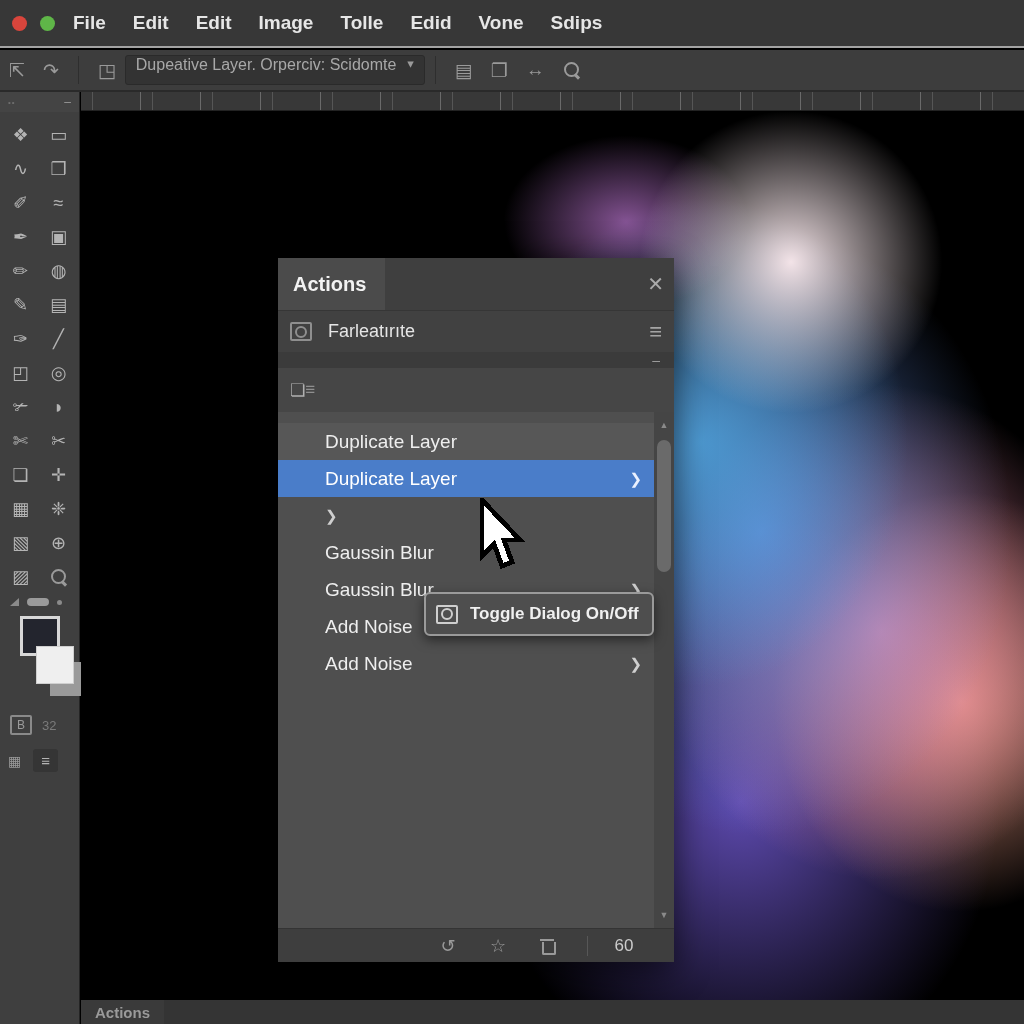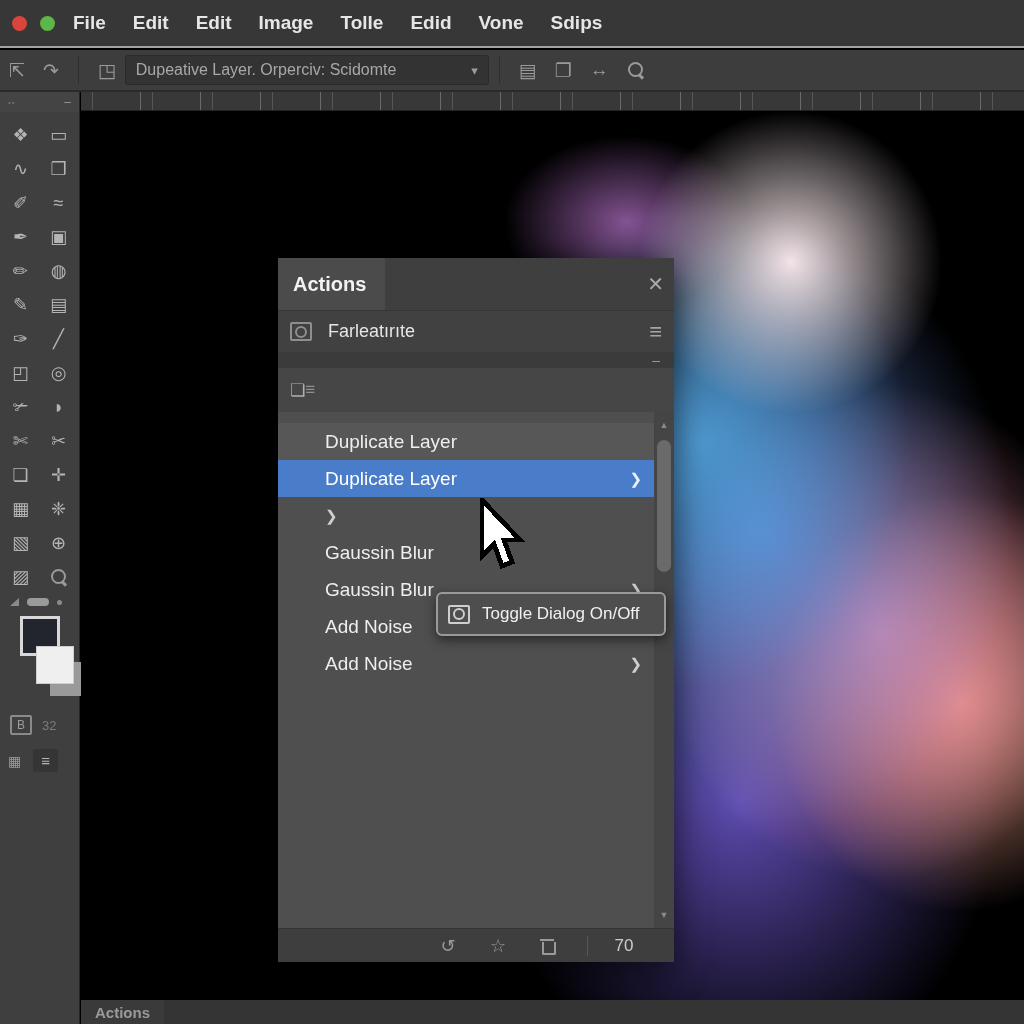--- a/index.html
+++ b/index.html
@@ -13,22 +13,22 @@
   .traffic { display:flex; gap:13px; padding-left:12px; padding-right:18px; }
   .dot { width:15px; height:15px; border-radius:50%; }
   .menu-items { display:flex; gap:27px; }
   .menu-item { color:#e6e6e6; font-size:19px; font-weight:600; cursor:default; }
 
   
   .options-bar { position:absolute; left:0; top:50px; width:1024px; height:42px;
     background:#3d3d3d; border-bottom:2px solid #2a2a2a; display:flex; align-items:center; }
   .ob-icon { color:#9a9a9a; font-size:19px; margin:0 9px; }
   .ob-sep { width:1px; height:28px; background:#2e2e2e; margin:0 10px; }
-  .ob-dropdown { width:364px; height:30px; background:#333; border:1px solid #2a2a2a;
-    border-radius:3px; display:flex; align-items:center; padding:0 10px; }
+  .ob-dropdown { width:300px; height:30px; background:#333; border:1px solid #2a2a2a;
+    border-radius:3px; display:flex; padding:0 10px; }
   .ob-dropdown .val { color:#a8a8a8; font-size:16px; flex:1; white-space:nowrap; overflow:hidden; }
   .ob-dropdown .chev { color:#9a9a9a; font-size:13px; }
   .mag { position:relative; width:16px; height:16px; display:inline-block; margin:0 10px; }
   .mag::before { content:""; position:absolute; left:0; top:0; width:11px; height:11px;
     border:2px solid #9a9a9a; border-radius:50%; }
   .mag::after { content:""; position:absolute; left:11px; top:11px; width:6px; height:2.5px;
     background:#9a9a9a; transform:rotate(45deg); transform-origin:left center; }
 
   
   .toolbar { position:absolute; left:0; top:92px; width:80px; height:932px; background:#3f3f3f;
@@ -110,23 +110,23 @@
     display:flex; align-items:center; justify-content:flex-end; gap:0; padding-right:28px; }
   .pf-icon { color:#9a9a9a; font-size:18px; width:50px; text-align:center; }
   .trash { position:relative; width:14px; height:16px; margin:0 18px; display:inline-block; }
   .trash::before { content:""; position:absolute; left:1px; top:4px; width:10px; height:11px;
     border:2px solid #9a9a9a; border-top:none; border-radius:0 0 2px 2px; }
   .trash::after { content:""; position:absolute; left:-1px; top:1px; width:14px; height:2px; background:#9a9a9a; }
   .pf-sep { width:1px; height:20px; background:#575757; margin:0 14px; }
   .pf-count { color:#cccccc; font-size:17px; width:44px; text-align:center; }
 
   
-  .tooltip { position:absolute; left:436px; top:592px; width:230px; height:44px; background:#4e4e4e;
+  .tooltip { position:absolute; left:424px; top:592px; width:230px; height:44px; background:#4e4e4e;
     border:2px solid #9a9a9a; border-radius:6px; box-shadow:0 4px 12px rgba(0,0,0,.5);
-    display:flex; align-items:center; padding:0 10px; z-index:30; }
+    display:flex; align-items:center; padding:0 10px; z-index:30;font-weight:bold; }
   .tooltip .record-icon { border-color:#cfcfcf; }
   .tooltip .record-icon::after { border-color:#cfcfcf; }
   .tooltip-label { color:#f0f0f0; font-size:17px; margin-left:12px; white-space:nowrap; }
 
   
   .cursor { position:absolute; left:476px; top:498px; z-index:40; }
 
   
   .status-bar { position:absolute; left:81px; top:1000px; width:943px; height:24px; background:#3a3a3a;
     display:flex; align-items:stretch; }
@@ -285,21 +285,21 @@
         <span class="sb-up">▲</span>
         <span class="sb-thumb"></span>
         <span class="sb-down">▼</span>
       </div>
     </div>
     <div class="panel-footer">
       <span class="pf-icon">↺</span>
       <span class="pf-icon">☆</span>
       <span class="trash"></span>
       <span class="pf-sep"></span>
-      <span class="pf-count">70</span>
+      <span class="pf-count">60</span>
     </div>
   </div>
 
   <div class="tooltip">
     <span class="record-icon"></span>
     <span class="tooltip-label">Toggle Dialog On/Off</span>
   </div>
 
   <svg class="cursor" width="50" height="80" viewBox="0 0 25 40" shape-rendering="crispEdges">
     <path d="M3,1 L3,29 L9,23 L13,34 L18,32 L14,21 L22,21 Z" fill="#ffffff" stroke="#000000" stroke-width="2.4"></path>

